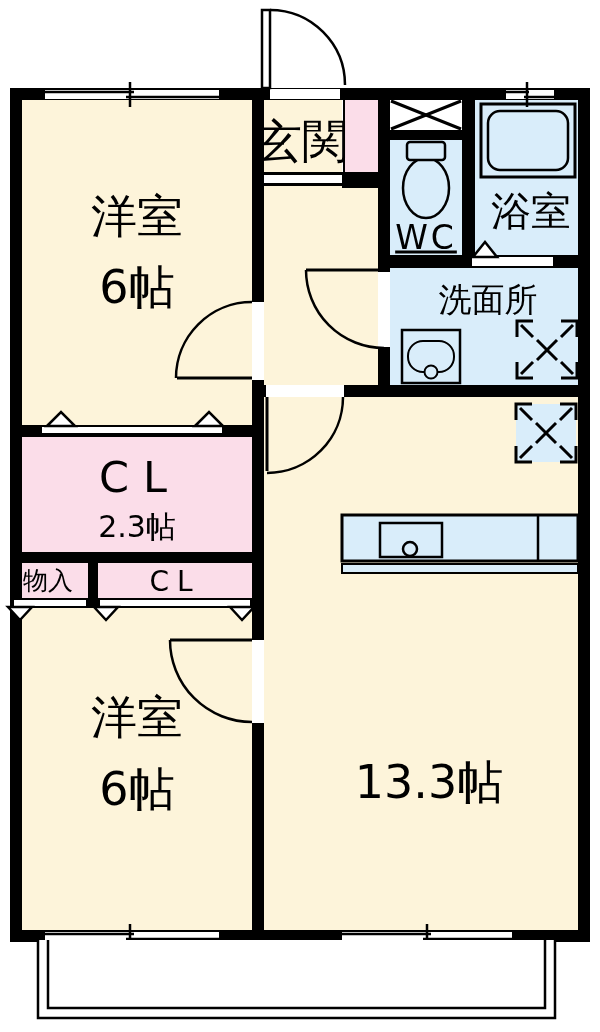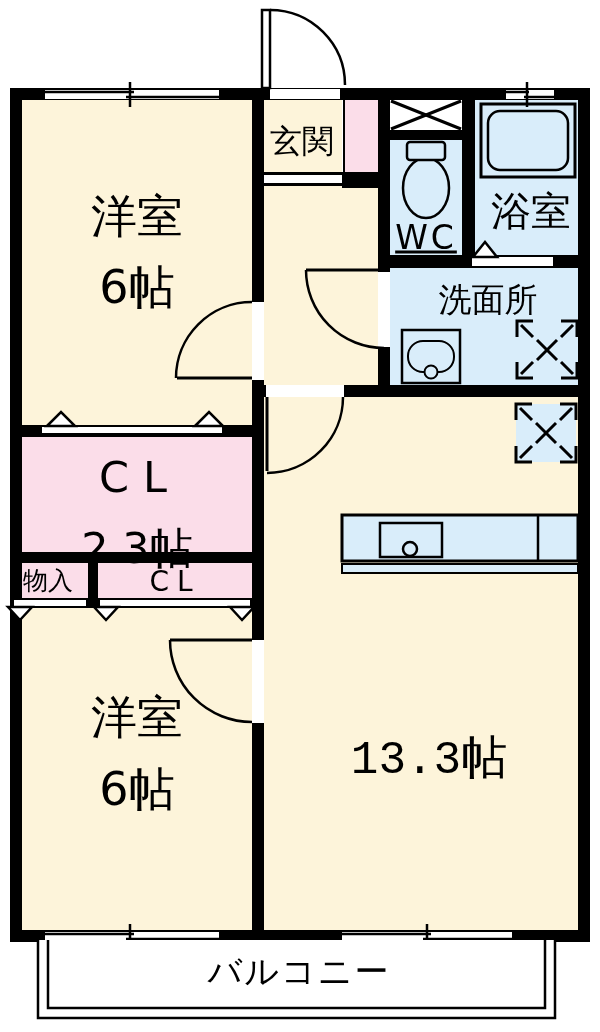--- a/index.html
+++ b/index.html
@@ -191,26 +191,25 @@
     </g>
     <g fill="#fff">
       <polygon points="8,607 20,620 32,607"></polygon>
       <polygon points="94,607 106,620 118,607"></polygon>
       <polygon points="230,607 242,620 254,607"></polygon>
     </g>
   </svg>
 
   <div class="label" style="left:137px;top:216px;font-size:46px;">洋室</div>
   <div class="label" style="left:137px;top:287px;font-size:46px;">6帖</div>
-  <div class="label" style="left:302px;top:141px;font-size:32px;text-align:center;">玄関</div>
+  <div class="label" style="left:302px;top:141px;font-size:46px;text-align:center;">玄関</div>
   <div class="label" style="left:426px;top:237px;font-size:33px;letter-spacing:3px;text-decoration:underline;">WC</div>
   <div class="label" style="left:531px;top:211px;font-size:40px;">浴室</div>
   <div class="label" style="left:488px;top:299px;font-size:33px;">洗面所</div>
   <div class="label" style="left:140px;top:477px;font-size:43px;letter-spacing:14px;">CL</div>
-  <div class="label" style="left:137px;top:527px;font-size:43px;margin-top:21px;">2.3帖</div>
+  <div class="label" style="left:137px;top:527px;font-size:30px;">2.3帖</div>
   <div class="label" style="left:48px;top:580px;font-size:25px;">物入</div>
   <div class="label" style="left:175px;top:582px;font-size:28px;letter-spacing:8px;">CL</div>
-  <div class="label" style="left:429px;top:761px;font-size:46px;font-family:Liberation Mono, monospace;">13.3帖</div>
+  <div class="label" style="left:429px;top:782px;font-size:46px;">13.3帖</div>
   <div class="label" style="left:137px;top:717px;font-size:46px;">洋室</div>
   <div class="label" style="left:137px;top:789px;font-size:46px;">6帖</div>
-  <div class="label" style="left:299px;top:971px;font-size:34px;letter-spacing:2px;">バルコニー</div>
 
 </div>
 
 </body></html>

